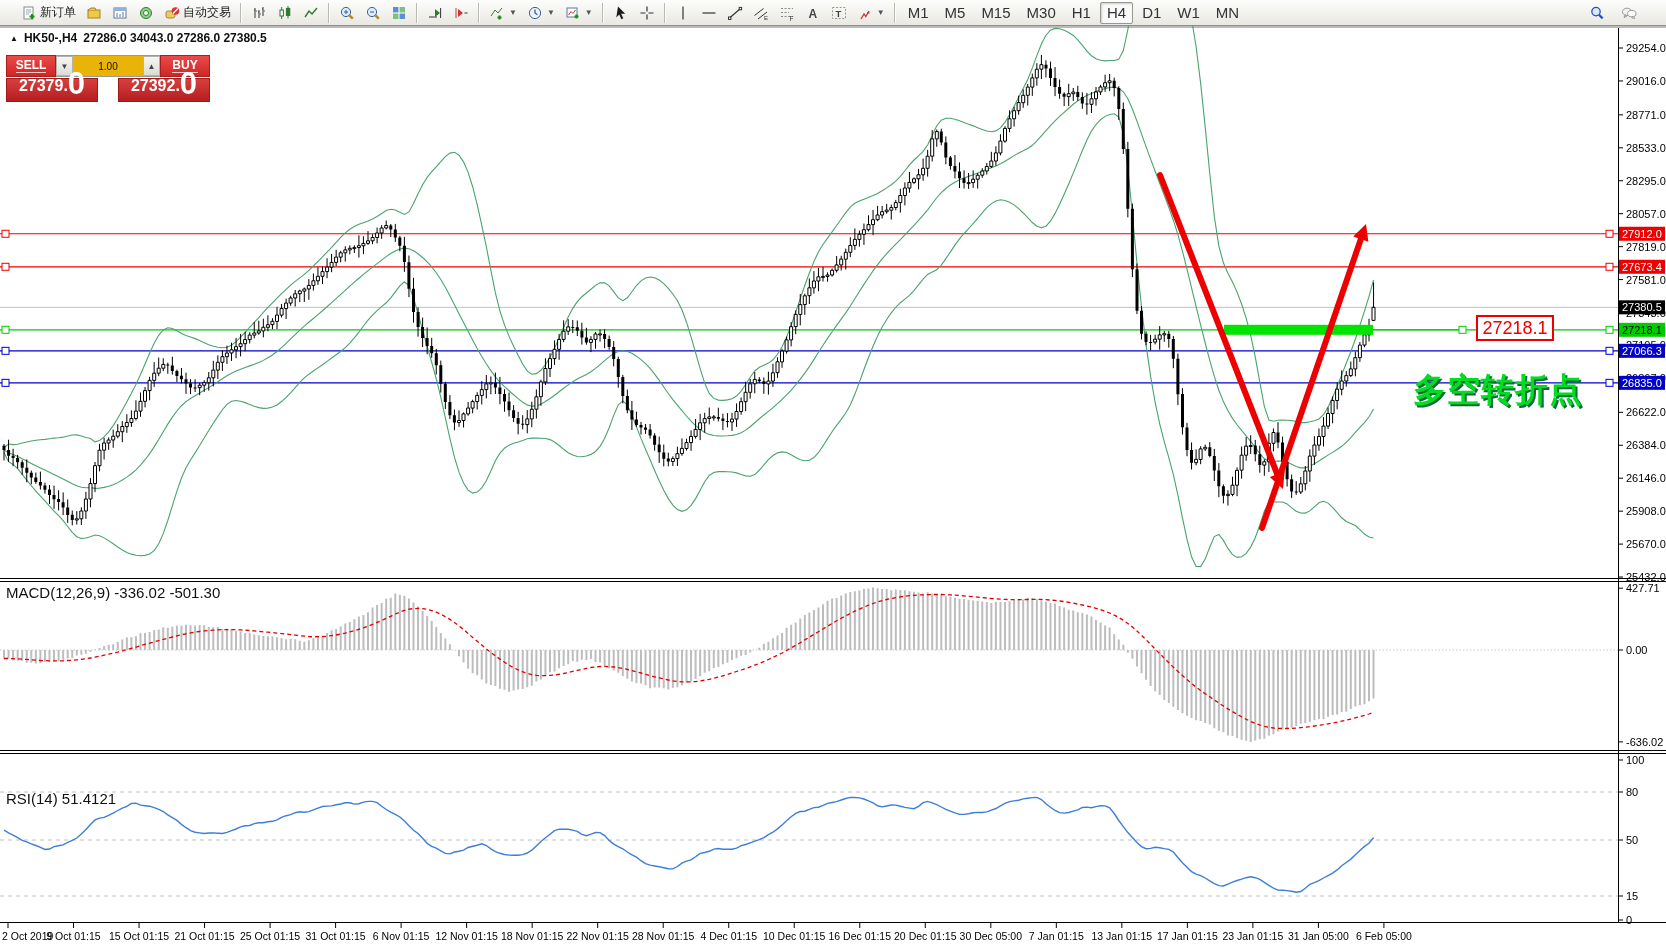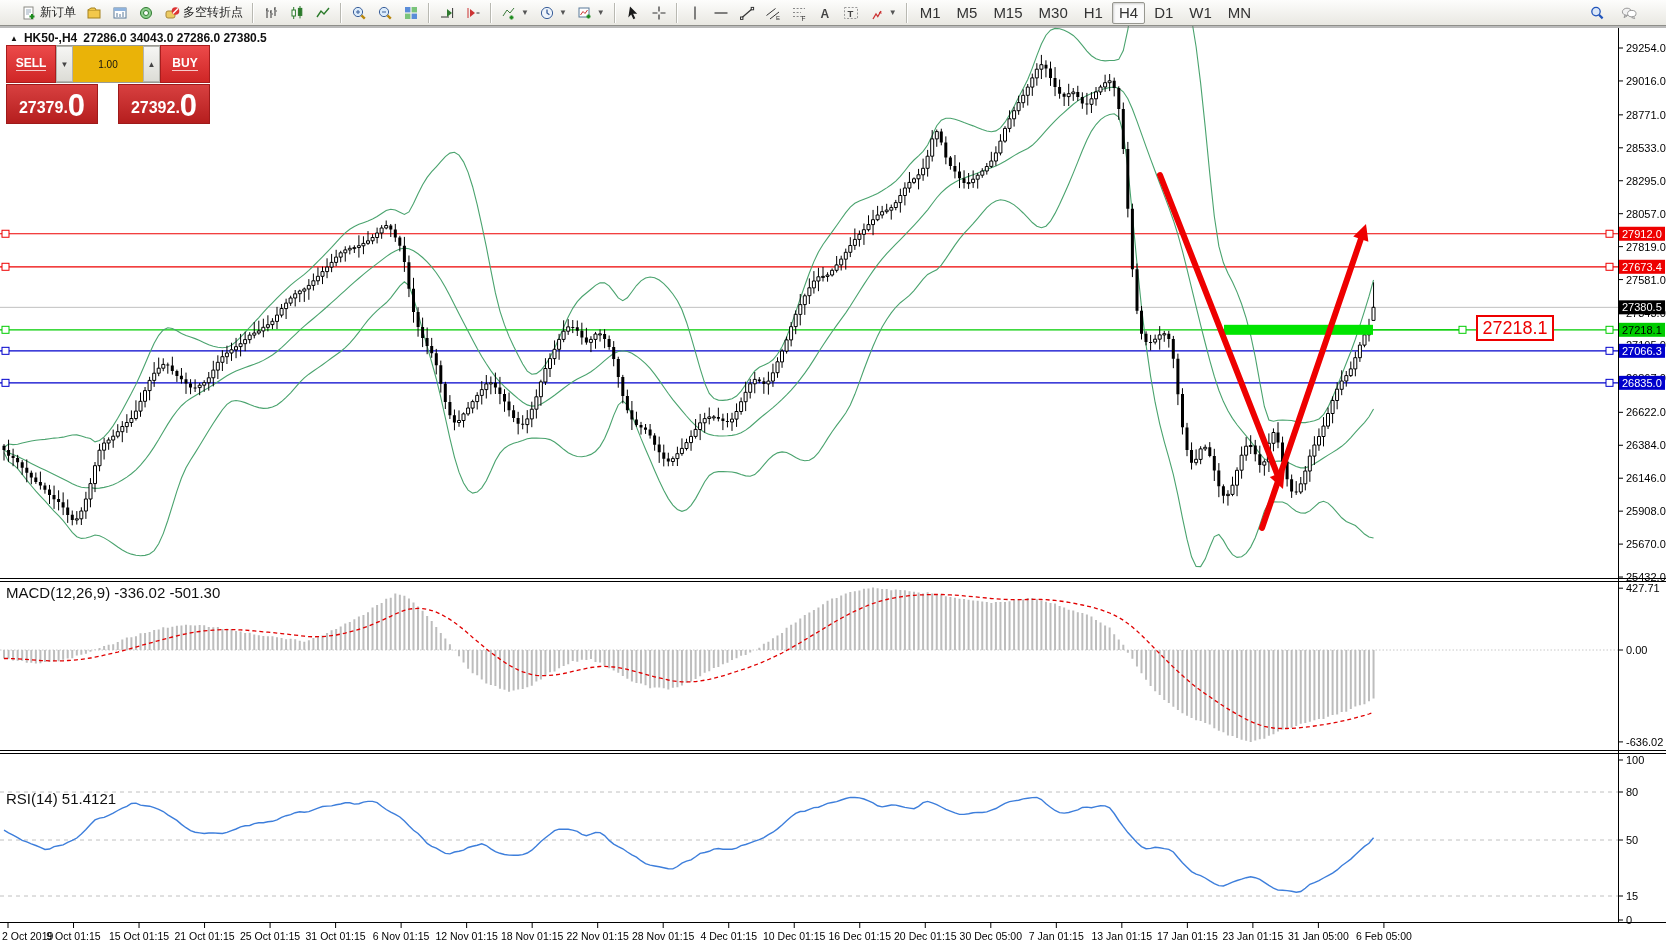--- a/index.html
+++ b/index.html
@@ -15,29 +15,29 @@
   .tb-sep{width:1px;height:20px;background:#b9b9b2;border-right:1px solid #fff;margin:0 4px;}
   .tf-btn{height:20px;display:flex;align-items:center;padding:0 6px;font-size:15px;color:#333;
     border:1px solid transparent;border-radius:2px;margin:16px 1px;}
   .tf-active{background:#fafafa;border:1px solid #979790;box-shadow:inset 1px 1px 2px rgba(0,0,0,.18);}
   #tb-right{margin-left:auto;display:flex;align-items:center;gap:6px;padding-right:8px;}
   
   #chart-title{position:absolute;top:31px;left:10px;font-size:12px;font-weight:600;color:#111;z-index:20;display:flex;align-items:center;gap:6px;}
   #chart-title .tri{font-size:8px;color:#111;}
   
   #trade-panel{position:absolute;top:45px;left:6px;width:204px;z-index:25;font-family:"Liberation Sans",sans-serif;}
-  .tp-row1{display:flex;height:38px;}
+  .tp-row1{display:flex;height:22px;margin-top:10px;}
   .tp-sell,.tp-buy{width:50px;background:linear-gradient(#ec4a4a,#cf2626);color:#fff;font-size:12px;font-weight:bold;
     display:flex;align-items:center;justify-content:center;border:1px solid #a81d1d;box-sizing:border-box;}
   .tp-sell span,.tp-buy span{border-bottom:1px solid rgba(255,255,255,.75);line-height:13px;}
   .tp-vol{flex:1;display:flex;border:1px solid #9a9a94;border-left:none;border-right:none;box-sizing:border-box;background:#fff;}
   .tp-step{width:17px;background:linear-gradient(#f6f6f4,#dcdcd6);border:1px solid #b3b3ad;box-sizing:border-box;
     display:flex;align-items:center;justify-content:center;font-size:8px;color:#444;}
   .tp-input{flex:1;display:flex;align-items:center;justify-content:center;font-size:10px;color:#111;background:#eab308;}
-  .tp-row2{display:flex;height:40px;margin-top:1px;}
+  .tp-row2{display:flex;height:24px;margin-top:1px;}
   .tp-price{flex:1;background:linear-gradient(#d84040,#b51e1e);color:#fff;display:flex;align-items:flex-end;justify-content:center;
     padding-bottom:2px;border:1px solid #9e1a1a;box-sizing:border-box;}
   .tp-price + .tp-price{margin-left:20px;align-items:flex-end;}
   .p-small{font-size:16px;font-weight:bold;line-height:26px;}
   .p-big{font-size:31px;font-weight:bold;line-height:31px;}
   
   .pane-label{position:absolute;left:6px;font-size:15px;color:#111;z-index:20;}
   #macd-label{top:584px;} #rsi-label{top:790px;}
   
   #price-tag{position:absolute;left:1476px;top:315px;width:74px;height:22px;border:2px solid #ee0000;background:#fff;
@@ -77,21 +77,21 @@
           <circle cx="8" cy="8" r="5.5" fill="#8ed08e" stroke="#2f7a2f"></circle>
           <circle cx="8" cy="8" r="2.5" fill="#fff" stroke="#2f7a2f"></circle>
         </svg>
       </div>
       <div class="tb-btn">
         <svg width="16" height="16" viewBox="0 0 16 16">
           <rect x="2" y="6" width="9" height="7" rx="2" fill="#eccb62" stroke="#a8883a"></rect>
           <circle cx="11.5" cy="6" r="3.8" fill="#dd3333"></circle>
           <path d="M9 8.5l5-5" stroke="#fff" stroke-width="1.4"></path>
         </svg>
-        <span>多空转折点</span>
+        <span>自动交易</span>
       </div>
       <div class="tb-sep"></div>
       <div class="tb-btn">
         <svg width="16" height="16" viewBox="0 0 16 16">
           <path d="M4 3v10M3 5h1M4.8 6h1M8 5v8M7 7h1M8.8 9h1M12 2v9M11 4h1M12.8 6h1" stroke="#333" fill="none"></path>
         </svg>
       </div>
       <div class="tb-btn">
         <svg width="16" height="16" viewBox="0 0 16 16">
           <rect x="3" y="5" width="3.4" height="6" fill="#fff" stroke="#2a7a2a"></rect>
@@ -453,13 +453,14 @@
           <span class="p-small">.</span>
           <span class="p-big">0</span>
       </div>
     </div>
   </div>
 
   <div id="macd-label" class="pane-label">MACD(12,26,9) -336.02 -501.30</div>
   <div id="rsi-label" class="pane-label">RSI(14) 51.4121</div>
 
   <div id="price-tag">27218.1</div>
+  <div id="turn-text">多空转折点</div>
 </div>
 
 </body></html>

